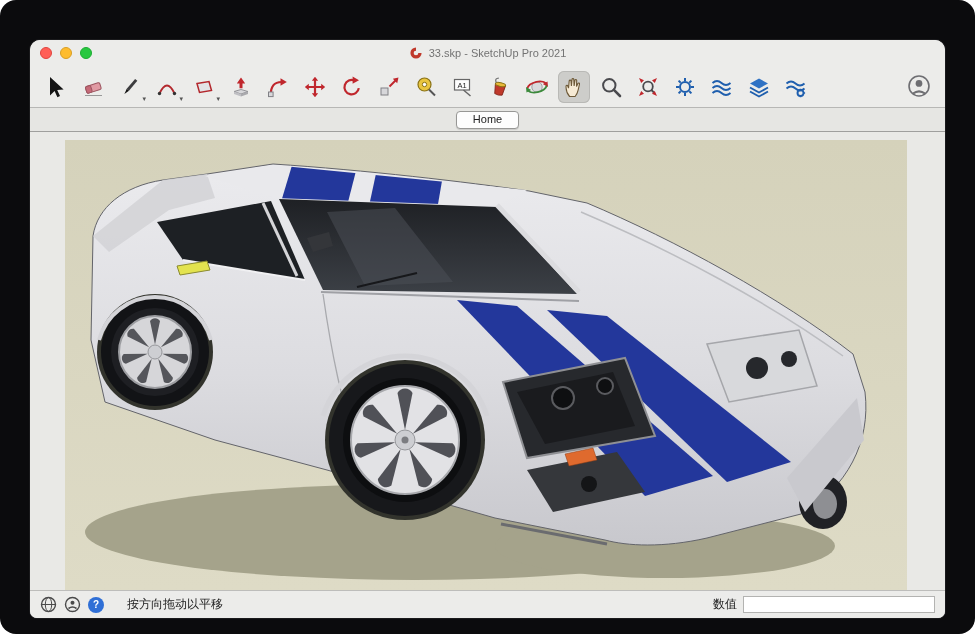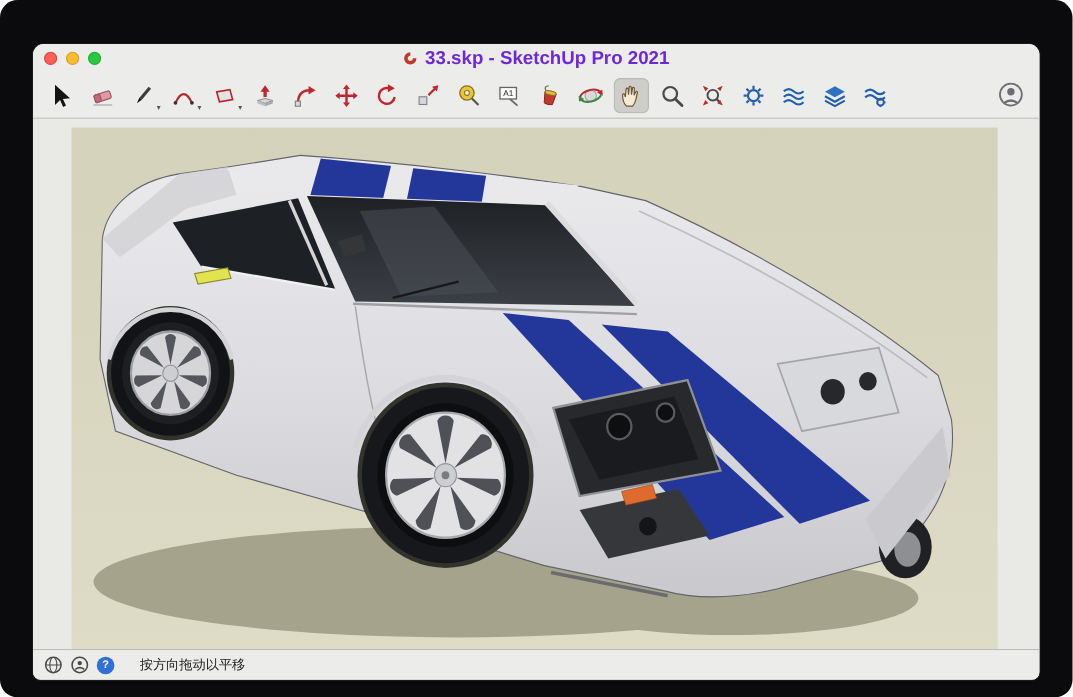--- a/index.html
+++ b/index.html
@@ -9,21 +9,21 @@
   .window{position:absolute;left:30px;top:40px;width:915px;height:578px;background:#ececea;
     border-radius:10px 10px 7px 7px;overflow:hidden;display:flex;flex-direction:column;
     box-shadow:0 0 0 1px #1a1a1c;}
   
   .titlebar{height:26px;position:relative;display:flex;align-items:center;background:#ececea;flex:none}
   .lights{position:absolute;left:10px;top:7px;display:flex;gap:8px}
   .light{width:12px;height:12px;border-radius:50%;display:inline-block;cursor:default}
   .red{background:#ff5f57;border:1px solid #e0443e}
   .yellow{background:#febc2e;border:1px solid #d89e24}
   .green{background:#28c840;border:1px solid #1dad32}
-  .title{margin:0 auto;display:flex;gap:6px;align-items:center;font-size:17px;font-weight:700;color:#6d28d9}
+  .title{margin:0 auto;display:flex;gap:6px;align-items:center;font-size:11px;font-weight:400;color:#737373}
   
   .toolbar{height:42px;display:flex;align-items:center;padding:0 10px;background:#ececea;
     border-bottom:1px solid #b7b7b5;position:relative;flex:none}
   .tools{display:flex;align-items:center}
   .tool{width:32px;height:32px;border:0;background:transparent;border-radius:6px;display:flex;
     align-items:center;justify-content:center;position:relative;margin-right:5px;padding:0;cursor:default}
   .tool.active{background:#cdcdca;box-shadow:inset 0 0 0 1px #b9b9b6}
   .tool svg{width:24px;height:24px;display:block}
   .caret{position:absolute;right:0;bottom:1px;font-size:7px;color:#555;line-height:1}
   .account{position:absolute;right:12px;top:7px;width:28px;height:28px;border:0;background:transparent;padding:0;cursor:default}
@@ -285,20 +285,23 @@
         </div>
       <button class="account">
         <svg viewBox="0 0 24 24">
             <circle cx="12" cy="12" r="9.2" fill="none" stroke="#6e6e72" stroke-width="1.5"></circle>
             <circle cx="12" cy="9.6" r="3.1" fill="#6e6e72"></circle>
             <path d="M5.8 18.3 Q12 13.6 18.2 18.3 L17 19.6 Q12 16.4 7 19.6 Z" fill="#6e6e72"></path>
           </svg>
       </button>
     </div>
 
+    <div class="tabstrip">
+      <button class="scene-tab">Home</button>
+    </div>
 
     <div class="viewport">
       <div class="canvas">
         <svg viewBox="0 0 842 450" preserveAspectRatio="none">
           <defs>
             <linearGradient id="bodyGrad" x1="0" y1="0" x2="0" y2="1">
               <stop offset="0" stop-color="#ebebee"></stop>
                 <stop offset="0.55" stop-color="#dcdce0"></stop>
                 <stop offset="1" stop-color="#c8c8cd"></stop>
             </linearGradient>
@@ -419,16 +422,20 @@
           <ellipse cx="8.5" cy="8.5" rx="3.2" ry="7" fill="none" stroke="#4a4a4a" stroke-width="1"></ellipse>
           <path d="M1.5 8.5 H15.5" stroke="#4a4a4a" stroke-width="1"></path>
         </svg>
       <svg class="sicon" viewBox="0 0 17 17">
           <circle cx="8.5" cy="8.5" r="7" fill="none" stroke="#4a4a4a" stroke-width="1.4"></circle>
           <circle cx="8.5" cy="6.8" r="2" fill="#4a4a4a"></circle>
           <path d="M4.5 12.5 Q8.5 9.5 12.5 12.5" fill="none" stroke="#4a4a4a" stroke-width="1.6"></path>
         </svg>
       <span class="help">?</span>
       <span class="hint">按方向拖动以平移</span>
+      <div class="measure">
+        <label>数值</label>
+        <input value="" style="">
+      </div>
     </div>
 
   </div>
 </div>
 
 </body></html>

